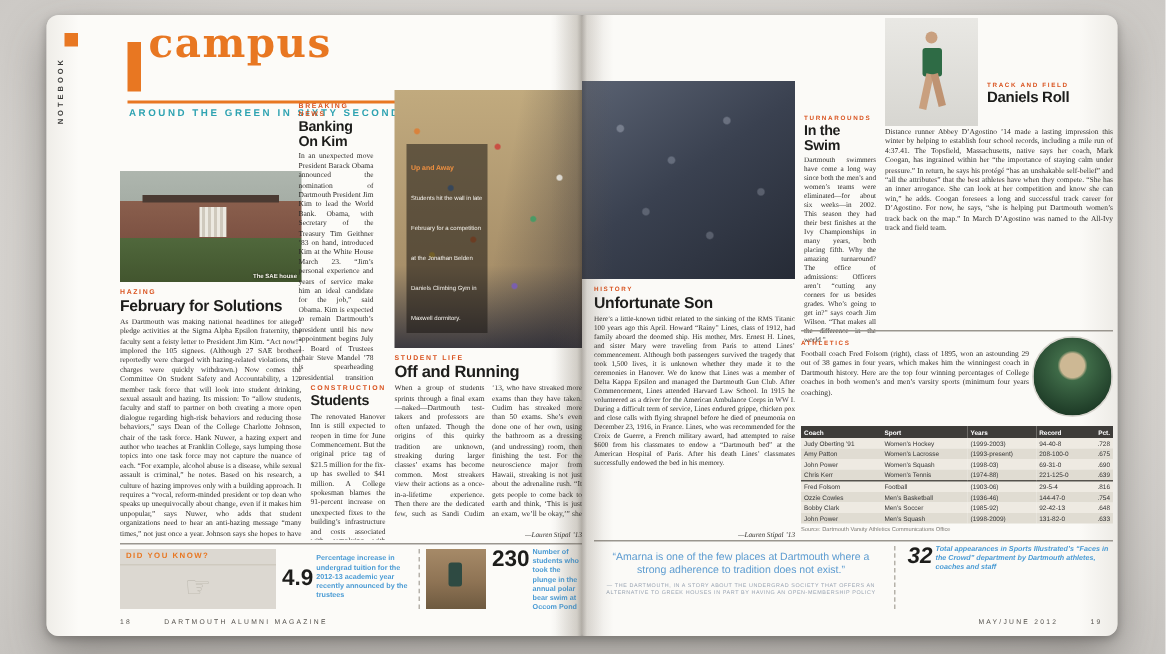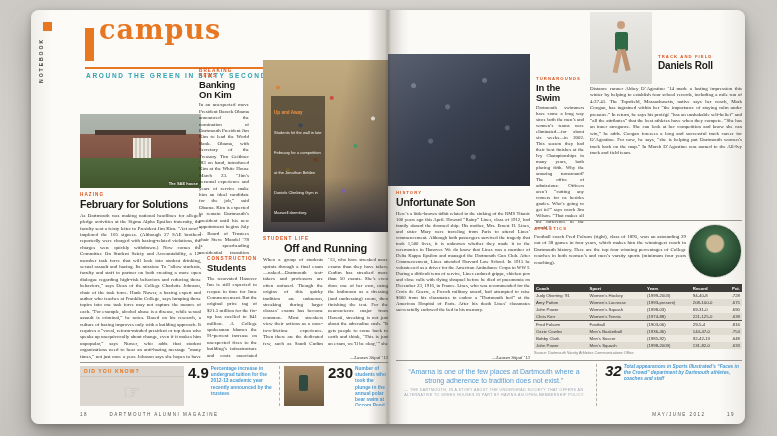--- a/index.html
+++ b/index.html
@@ -146,32 +146,32 @@
     </div>
 
     <div class="abs photo photo-climb" style="left:232px;top:50px;width:125px;height:172px;">
       <div class="climb-cap">
         <span class="lead">Up and Away</span>
         <span class="txt">Students hit the wall in late February for a competition at the Jonathan Belden Daniels Climbing Gym in Maxwell dormitory.</span>
       </div>
     </div>
     <div class="abs" style="left:232px;top:226px;width:125px;">
       <div class="kicker">STUDENT LIFE</div>
-      <div class="headline" style="font-size:11px;text-align:center;">Off and Running</div>
+      <div class="headline" style="font-size:11px;">Off and Running</div>
       <div class="body-copy two-col" style="height:96px;margin-top:3px;">When a group of students sprints through a final exam—naked—Dartmouth test-takers and professors are often unfazed. Though the origins of this quirky tradition are unknown, streaking during larger classes’ exams has become common. Most streakers view their actions as a once-in-a-lifetime experience. Then there are the dedicated few, such as Sandi Cudim ’13, who have streaked more exams than they have taken. Cudim has streaked more than 50 exams. She’s even done one of her own, using the bathroom as a dressing (and undressing) room, then finishing the test. For the neuroscience major from Hawaii, streaking is not just about the adrenaline rush. “It gets people to come back to earth and think, ‘This is just an exam, we’ll be okay,’” she says. Cudim enjoys streaking more when she convinces friends who have never done it to join her. “It makes me happy to make them realize that they can love their bodies and have fun with it,” she says. For those interested in streaking an exam with Cudim, she keeps an e-mail list that she uses to coordinate her busy exam period schedule.</div>
       <div class="byline">—Lauren Stipal ’13</div>
     </div>
 
     <div class="abs rule" style="left:49px;top:352px;width:308px;"></div>
     <div class="abs" style="left:49px;top:356px;width:308px;height:40px;display:flex;gap:4px;">
       <div class="dyk-box">
         <div class="dyk-label">DID YOU KNOW?</div>
         <div class="dyk-finger">☞</div>
       </div>
-      <div class="stat dashed-r" style="width:88px;padding-right:3px;">
+      <div class="stat dashed-r" style="width:88px;padding-right:3px;align-items:center;">
         <div class="stat-num">4.9</div>
         <div class="stat-txt">Percentage increase in undergrad tuition for the 2012-13 academic year recently announced by the trustees</div>
       </div>
       <div class="photo photo-polar" style="position:relative;width:40px;height:40px;"></div>
       <div class="stat" style="flex:1;">
         <div class="stat-num">230</div>
         <div class="stat-txt">Number of students who took the plunge in the annual polar bear swim at Occom Pond during the 2012 Winter Carnival, a new record!</div>
       </div>
     </div>
 

